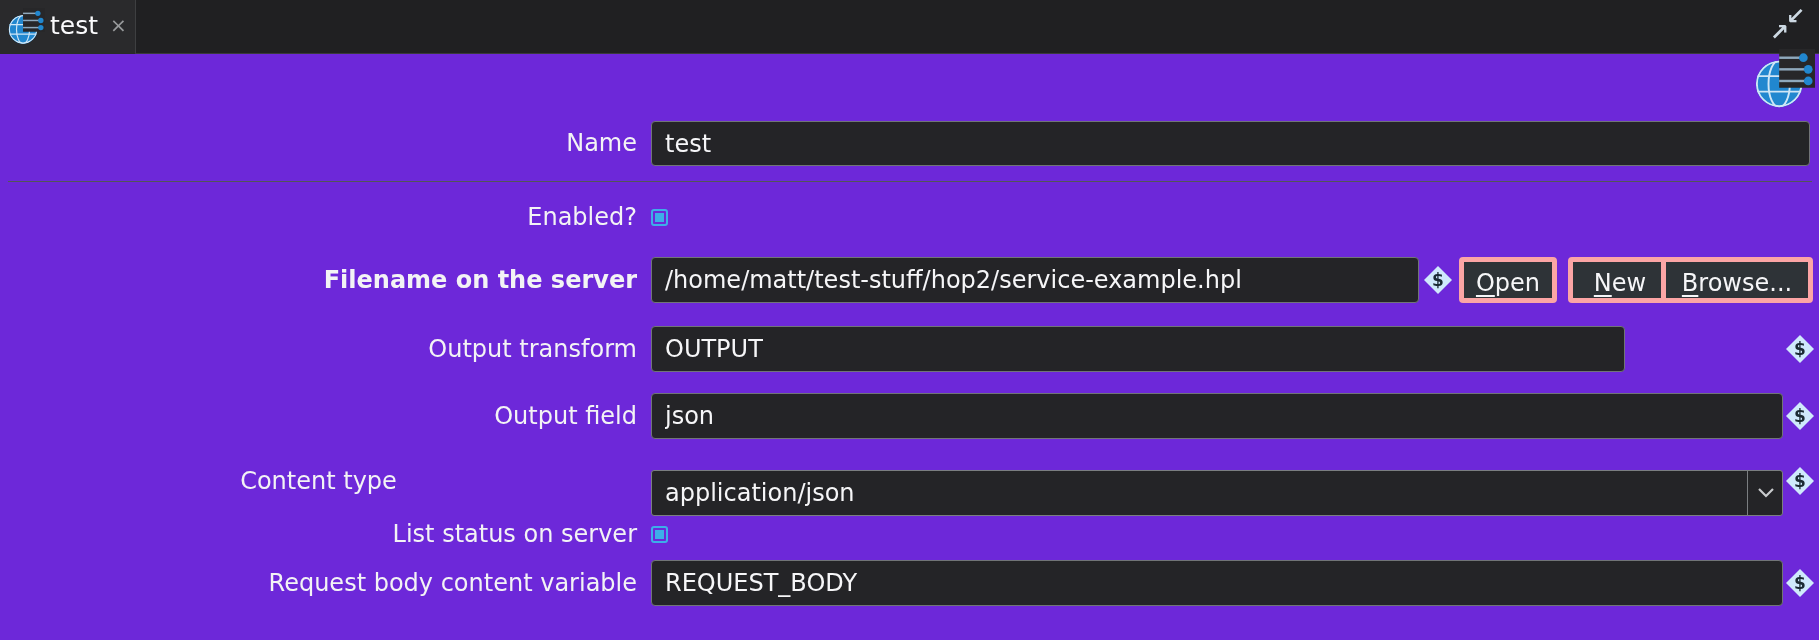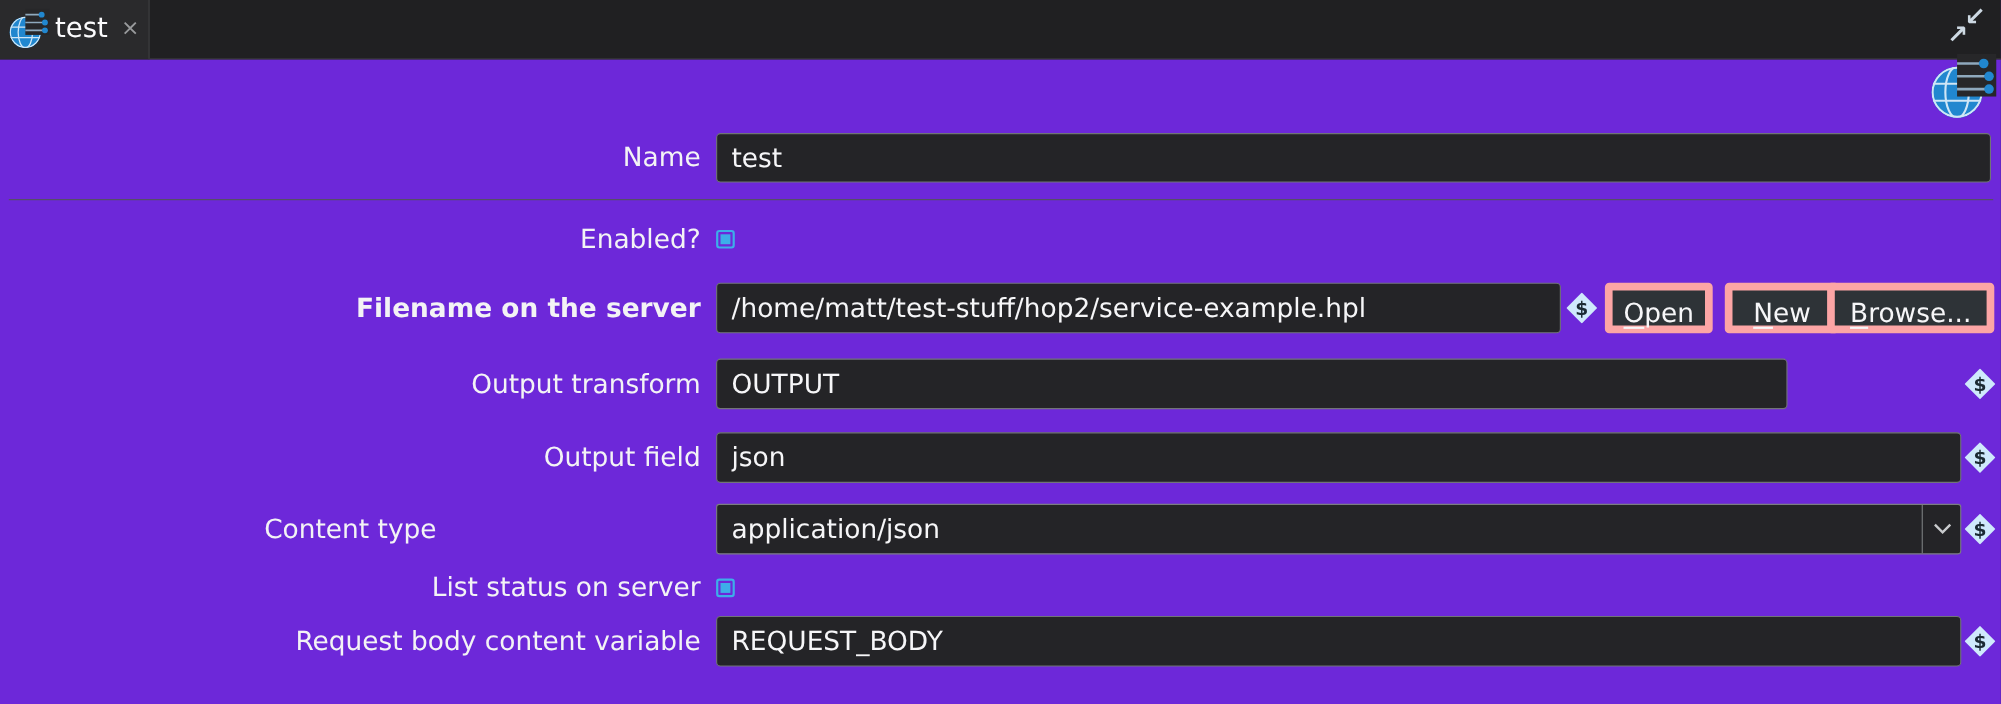--- a/index.html
+++ b/index.html
@@ -24,21 +24,21 @@
   .big-globe{position:absolute;left:1753px;top:49px;}
   
   .flabel{position:absolute;left:0;width:637px;text-align:right;font-size:24px;color:#f3f3f5;white-space:nowrap;}
   .txt{position:absolute;height:46px;background:#242427;border:1px solid #717477;border-radius:4px;
        color:#f6f6f8;font-size:24px;padding:0 13px;font-family:"DejaVu Sans",sans-serif;outline:none;}
   .sep{position:absolute;left:8px;width:1804px;height:1px;background:#535557;top:181px;}
   .cb{position:absolute;left:651px;width:17px;height:17px;border:2px solid #3daee9;border-radius:3px;background:transparent;cursor:pointer;}
   .cb .in{position:absolute;left:2px;top:2px;right:2px;bottom:2px;background:transparent;}
   .cb.checked .in{background:#3daee9;}
   .var-icon{position:absolute;width:28px;height:28px;}
-  .btn{position:absolute;height:46px;background:#2e3337;border:7px solid #fca5a5;border-radius:4px;
+  .btn{position:absolute;height:46px;background:#2e3337;border:5px solid #fca5a5;border-radius:4px;
        color:#f6f6f8;font-size:24px;text-align:center;line-height:43px;cursor:pointer;white-space:nowrap;}
   .btn .mn{text-decoration:underline;text-underline-offset:4px;}
   .combo{position:absolute;left:651px;width:1132px;height:46px;border:1px solid #7b7e81;border-radius:3px;background:#242427;}
   .combo input{position:absolute;left:0;top:0;width:1095px;height:44px;border:none;background:transparent;
        color:#f6f6f8;font-size:24px;padding:0 13px;font-family:"DejaVu Sans",sans-serif;outline:none;}
   .combo .drop{position:absolute;right:0;top:0;width:35px;height:44px;border-left:1px solid #7b7e81;cursor:pointer;}
   .combo .drop svg{position:absolute;left:8px;top:16px;}
 </style>
 </head>
 <body>
@@ -121,21 +121,21 @@
   </svg>
 
   <div class="flabel" style="top:393px;line-height:46px;">Output field</div>
   <input class="txt" style="left: 651px; top: 393px; width: 1132px;" type="text" value="json">
   <svg class="var-icon" style="left:1786px;top:402px;" viewBox="0 0 28 28">
     <use href="#diamond-sym"></use>
     <text x="14" y="20" text-anchor="middle" font-size="17" font-weight="bold" fill="#1b2a33">$</text>
   </svg>
 
   <div class="flabel" style="top:458px;line-height:46px;text-align:center;">Content type</div>
-  <div class="combo" style="top:458px;">
+  <div class="combo" style="top:470px;">
     <input type="text" value="application/json" style="">
     <div class="drop">
       <svg width="20" height="12" viewBox="0 0 20 12">
         <polyline points="3,2 10,9 17,2" fill="none" stroke="#c9cbcd" stroke-width="2.2"></polyline>
       </svg>
     </div>
   </div>
   <svg class="var-icon" style="left:1786px;top:467px;" viewBox="0 0 28 28">
     <use href="#diamond-sym"></use>
     <text x="14" y="20" text-anchor="middle" font-size="17" font-weight="bold" fill="#1b2a33">$</text>

